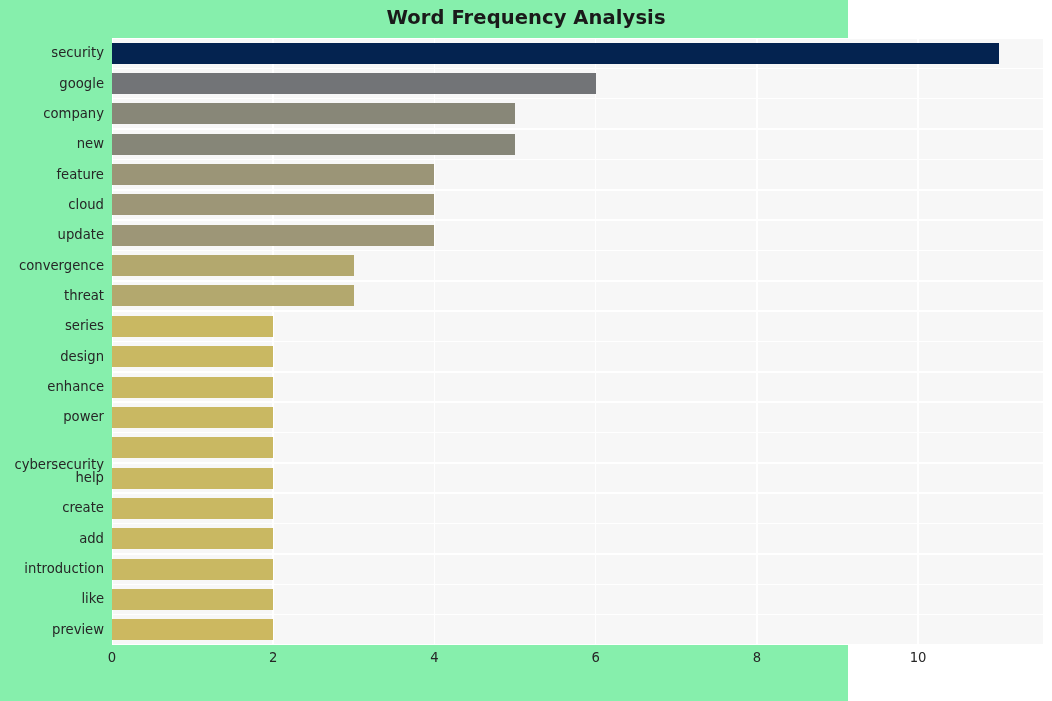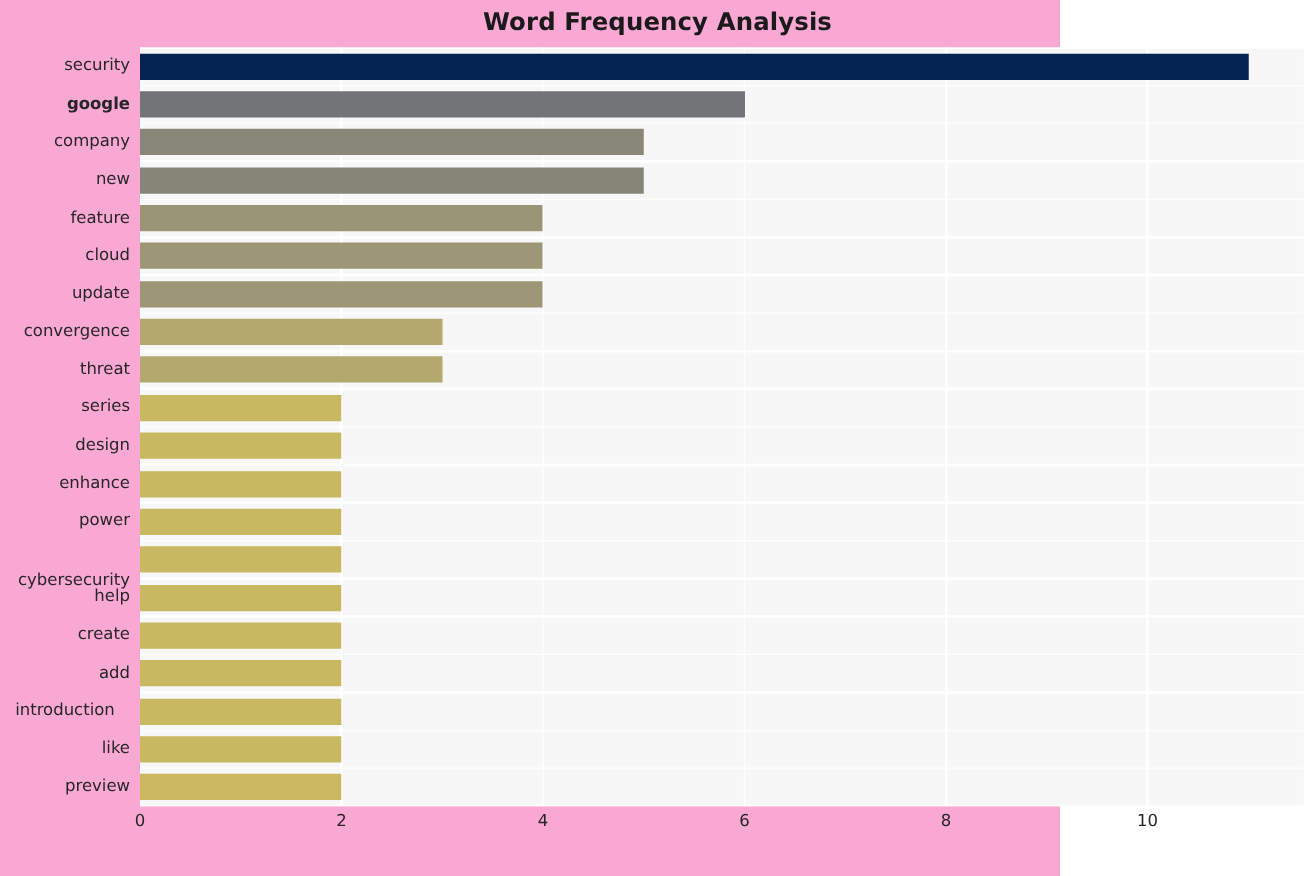--- a/index.html
+++ b/index.html
@@ -11,21 +11,21 @@
   body {
     width: 1052px;
     height: 701px;
     font-family: "DejaVu Sans", "Liberation Sans", sans-serif;
     overflow: hidden;
   }
   #figure {
     position: relative;
     width: 848px;
     height: 701px;
-    background: #f9a8d4;
+    background: #86efac;
   }
   #chart-title {
     position: absolute;
     left: 0;
     top: 6px;
     width: 1052px;
     text-align: center;
     font-size: 19.5px;
     font-weight: bold;
     color: #1a1a1a;
@@ -163,37 +163,37 @@
         <div class="bar" title="create: 2" style="top: 459.925px; width: 161.212px; height: 21px; background: rgb(201, 184, 98);"></div>
         <div class="bar" title="add: 2" style="top: 490.275px; width: 161.212px; height: 21px; background: rgb(201, 184, 98);"></div>
         <div class="bar" title="introduction: 2" style="top: 520.625px; width: 161.212px; height: 21px; background: rgb(201, 184, 98);"></div>
         <div class="bar" title="like: 2" style="top: 550.975px; width: 161.212px; height: 21px; background: rgb(201, 184, 98);"></div>
         <div class="bar" title="preview: 2" style="top: 581.325px; width: 161.212px; height: 21px; background: rgb(204, 184, 96);"></div>
       </div>
   </div>
 
   <div id="y-labels">
       <div class="y-label" style="top: 8.175px;">security</div>
-      <div class="y-label" style="top: 38.525px; font-weight: bold;">google</div>
+      <div class="y-label" style="top: 38.525px;">google</div>
       <div class="y-label" style="top: 68.875px;">company</div>
       <div class="y-label" style="top: 99.225px;">new</div>
       <div class="y-label" style="top: 129.575px;">feature</div>
       <div class="y-label" style="top: 159.925px;">cloud</div>
       <div class="y-label" style="top: 190.275px;">update</div>
       <div class="y-label" style="top: 220.625px;">convergence</div>
       <div class="y-label" style="top: 250.975px; text-align: right;">threat</div>
       <div class="y-label" style="top: 281.325px;">series</div>
       <div class="y-label" style="top: 311.675px;">design</div>
       <div class="y-label" style="top: 342.025px;">enhance</div>
       <div class="y-label" style="top: 372.375px;">power</div>
       <div class="y-label" style="top: 420px; padding-left: 17px;">cybersecurity</div>
       <div class="y-label" style="top: 433.075px;">help</div>
       <div class="y-label" style="top: 463.425px;">create</div>
       <div class="y-label" style="top: 493.775px; padding-left: 24px;">add</div>
-      <div class="y-label" style="top: 524.125px; text-align: center;">introduction</div>
+      <div class="y-label" style="top: 524.125px;">introduction</div>
       <div class="y-label" style="top: 554.475px;">like</div>
       <div class="y-label" style="top: 584.825px; padding-left: 44px;">preview</div>
     </div>
 
   <div id="x-labels">
       <div class="x-label" style="left: 112px;">0</div>
       <div class="x-label" style="left: 273.212px;">2</div>
       <div class="x-label" style="left: 434.424px;">4</div>
       <div class="x-label" style="left: 595.636px;">6</div>
       <div class="x-label" style="left: 756.848px;">8</div>

